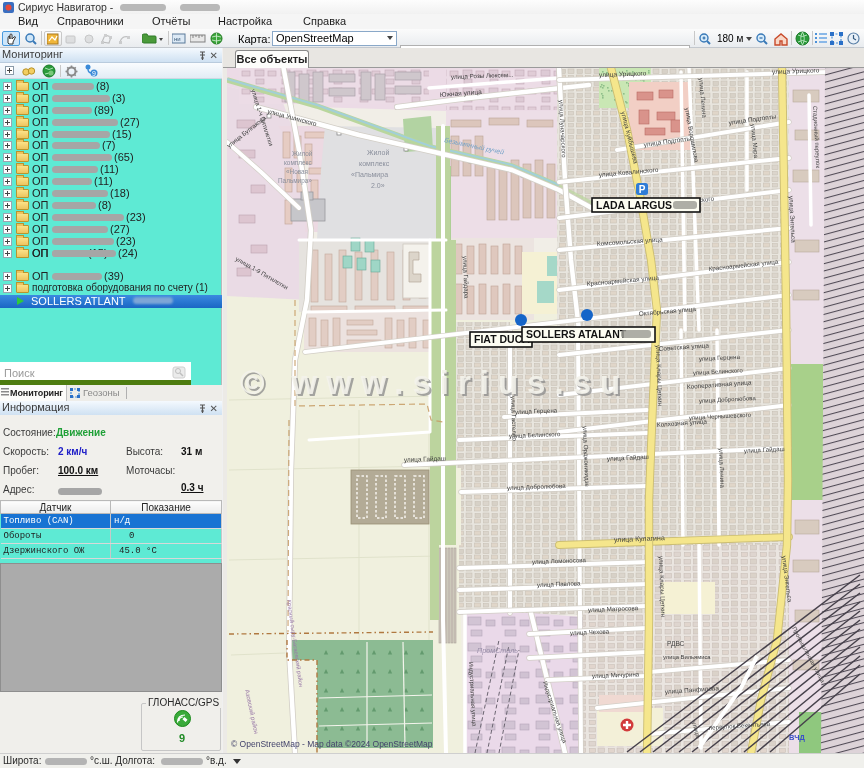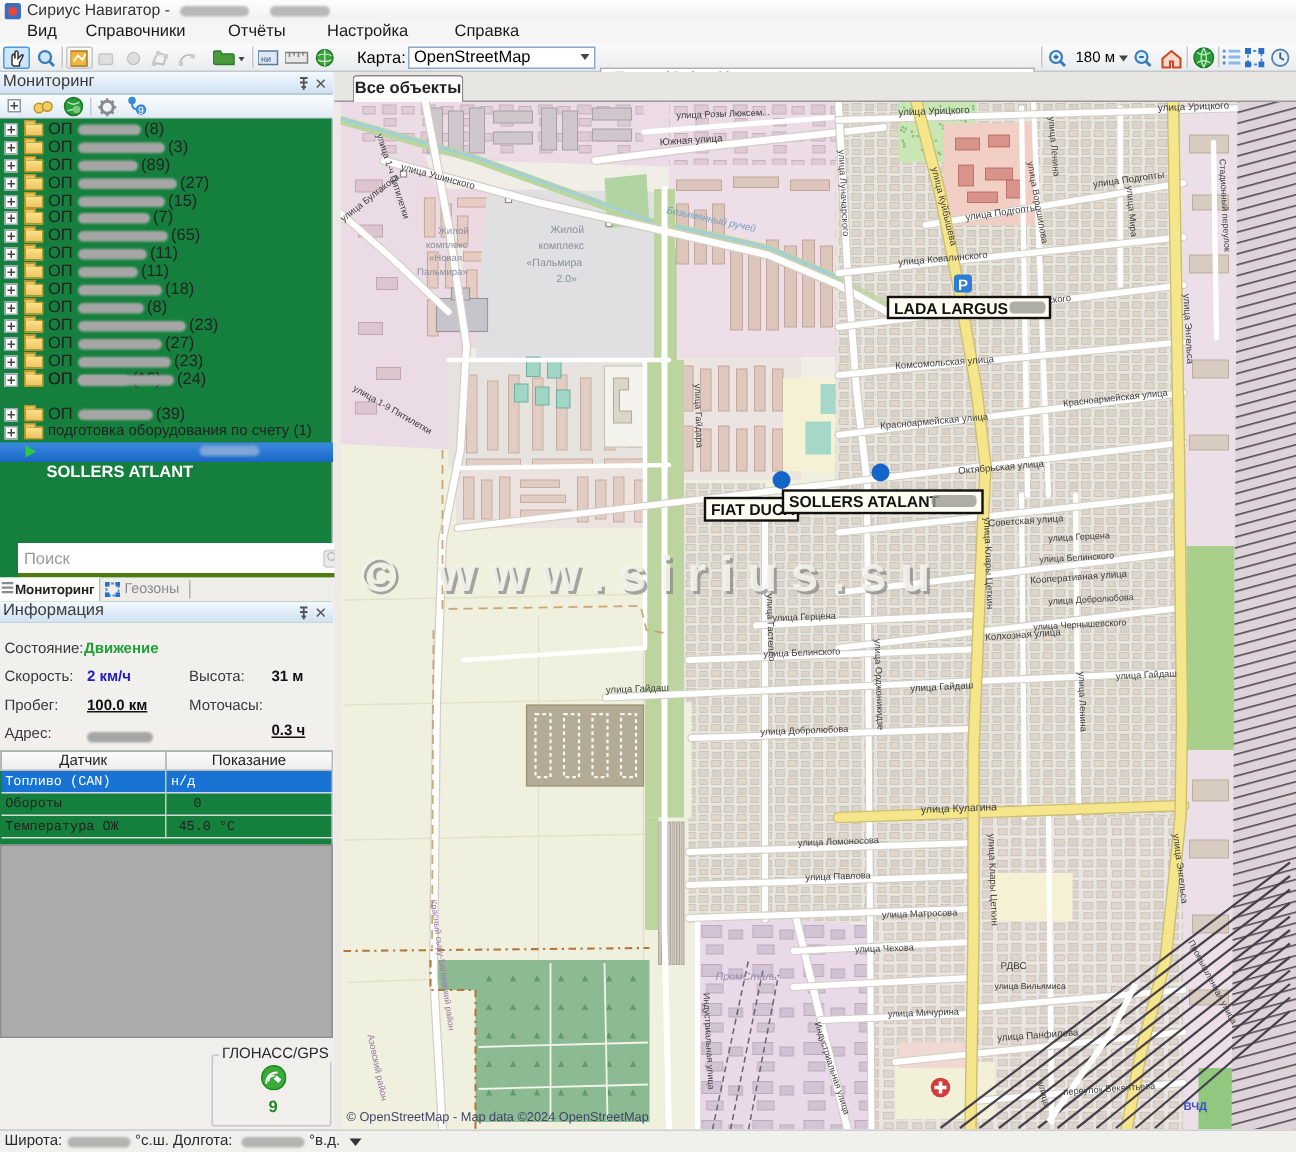--- a/index.html
+++ b/index.html
@@ -3,41 +3,41 @@
 * { margin:0; padding:0; box-sizing:border-box; }
 body { width:864px; height:768px; font-family:"Liberation Sans",sans-serif; background:#f0f0f0; overflow:hidden; position:relative; font-size:11px; }
 .abs { position:absolute; }
 #title { left:0;top:0;width:864px;height:14px;background:linear-gradient(#fdfdfd,#f1f1f1);color:#333;font-size:10.5px; }
 #title .txt { position:absolute;left:18px;top:1px; }
 #menu { left:0;top:14px;width:864px;height:15px;background:#f5f5f5;color:#1a1a1a; }
 #menu span { position:absolute;top:1px; }
 #toolbar { left:0;top:29px;width:864px;height:19px;background:linear-gradient(#fbfbfb,#e9ecef);border-bottom:1px solid #c3c8ce; }
 .tbtn { position:absolute;top:2px;width:18px;height:15px;border-radius:2px; }
 .sep { position:absolute;top:2px;width:1px;height:14px;background:#c8c8c8; }
-#lpanel { left:0;top:48px;width:222px;height:705px;background:#15803d;border-right:1px solid #b9b9b9; }
+#lpanel { left:0;top:48px;width:222px;height:705px;background:#5eead4;border-right:1px solid #b9b9b9; }
 .hdr { position:absolute;left:0;width:222px;height:15px;background:linear-gradient(#f4f9fe,#cfe1f2);border-bottom:1px solid #b9cbdd;color:#3b3b3b;padding-left:2px; }
 .pin { position:absolute;top:2px;font-size:10px;color:#555; }
 #ttools { position:absolute;left:0;top:15px;width:222px;height:16px;background:linear-gradient(#fafcfe,#e2ecf5);border-bottom:1px solid #cdd8e2; }
 .trow { position:absolute;left:0;width:222px;height:12px;color:#222;white-space:nowrap; }
 .trow .exp { position:absolute;left:3px;top:1px;width:9px;height:9px;border:1px solid #9aa6b2;background:#fff; }
 .trow .exp::before { content:"";position:absolute;left:1px;top:3px;width:5px;height:1px;background:#444; }
 .trow .exp::after { content:"";position:absolute;left:3px;top:1px;width:1px;height:5px;background:#444; }
 .trow .folder { position:absolute;left:16px;top:1px;width:13px;height:9px;background:linear-gradient(#fbe289,#edc45f);border:1px solid #b9952e;border-radius:1px; }
 .trow .folder::before { content:"";position:absolute;left:-1px;top:-3px;width:6px;height:2px;background:#edc45f;border:1px solid #b9952e;border-bottom:none; }
 .trow::before { content:"ОП";position:absolute;left:32px;top:-1px; }
 .trow.sel::before, .trow.prow::before { content:"" !important; }
 .trow .num { position:absolute;top:-1px; }
 .blob { position:absolute;top:2px;height:7px;background:#a6a6a6;border-radius:3.5px;filter:blur(0.6px); }
 .trow .blob { left:52px; }
 .trow .ptext { position:absolute;left:32px;top:-1px; }
 .trow.sel { background:linear-gradient(#3b8ae0,#1a66c4);height:13px; }
 .trow.sel::before { content:""; }
 .trow.sel .play { position:absolute;left:17px;top:2px;width:0;height:0;border-left:7px solid #2fca3a;border-top:4.5px solid transparent;border-bottom:4.5px solid transparent; }
-.trow.sel .seltext { position:absolute;left:31px;top:14px;color:#fff;font-weight:bold; }
-#search { position:absolute;left:12px;top:314px;width:222px;height:23px;background:#fff;border-bottom:3px solid #4d7c0f;color:#9a9a9a; }
+.trow.sel .seltext { position:absolute;left:31px;top:0px;color:#fff;font-weight:normal; }
+#search { position:absolute;left:0;top:314px;width:191px;height:23px;background:#fff;border-bottom:5px solid #4d7c0f;color:#9a9a9a; }
 #tabs { position:absolute;left:0;top:337px;width:222px;height:16px;background:#eeede9;font-size:9.5px; }
 #info { position:absolute;left:0;top:367px;width:222px;height:85px;background:#f1f0ec;color:#3a3a3a;font-size:10px; }
 #info div { position:absolute;white-space:nowrap; }
 table.sens { position:absolute;left:0;top:452px;width:222px;border-collapse:collapse;font-family:"Liberation Mono",monospace;font-size:9px;color:#222; }
 table.sens th { font-family:"Liberation Sans",sans-serif;font-size:10px;font-weight:normal;background:linear-gradient(#fdfdfd,#ececec);border:1px solid #b9b9b9;height:13px; }
 table.sens td { border-right:1px solid #c8c8c8;border-bottom:1px solid #d8d8d8;height:15px;padding-left:3px; }
 tr.selrow { background:#1873d3;color:#fff; }
 #greybox { position:absolute;left:0;top:515px;width:222px;height:129px;background:#ababab;border:1px solid #8e8e8e; }
 #gadgets { position:absolute;left:0;top:644px;width:222px;height:61px;background:#f0efeb; }
 .gbox { position:absolute;border:1px solid #c6c6c6;border-radius:2px;height:48px;top:11px; }
@@ -371,21 +371,21 @@
         </tr>
   <tr class="selrow">
           <td>Топливо (CAN)</td>
           <td>н/д</td>
         </tr>
   <tr>
           <td>Обороты</td>
           <td style="padding-left:18px">0</td>
         </tr>
   <tr>
-          <td>Температура ОЖ</td>
+          <td>Дзержинского ОЖ</td>
           <td style="padding-left:8px">45.0 °С</td>
         </tr>
       </tbody>
     </table>
   <div id="greybox"></div>
   <div id="gadgets">
     <div class="gbox" style="left:141px;width:80px">
         <span class="glegend">ГЛОНАСС/GPS</span>
       <svg class="icon" style="left:32px;top:6px" width="17" height="17">
           <circle cx="8.5" cy="8.5" r="8" fill="#3aaa3a" stroke="#1a8a1a"></circle>

